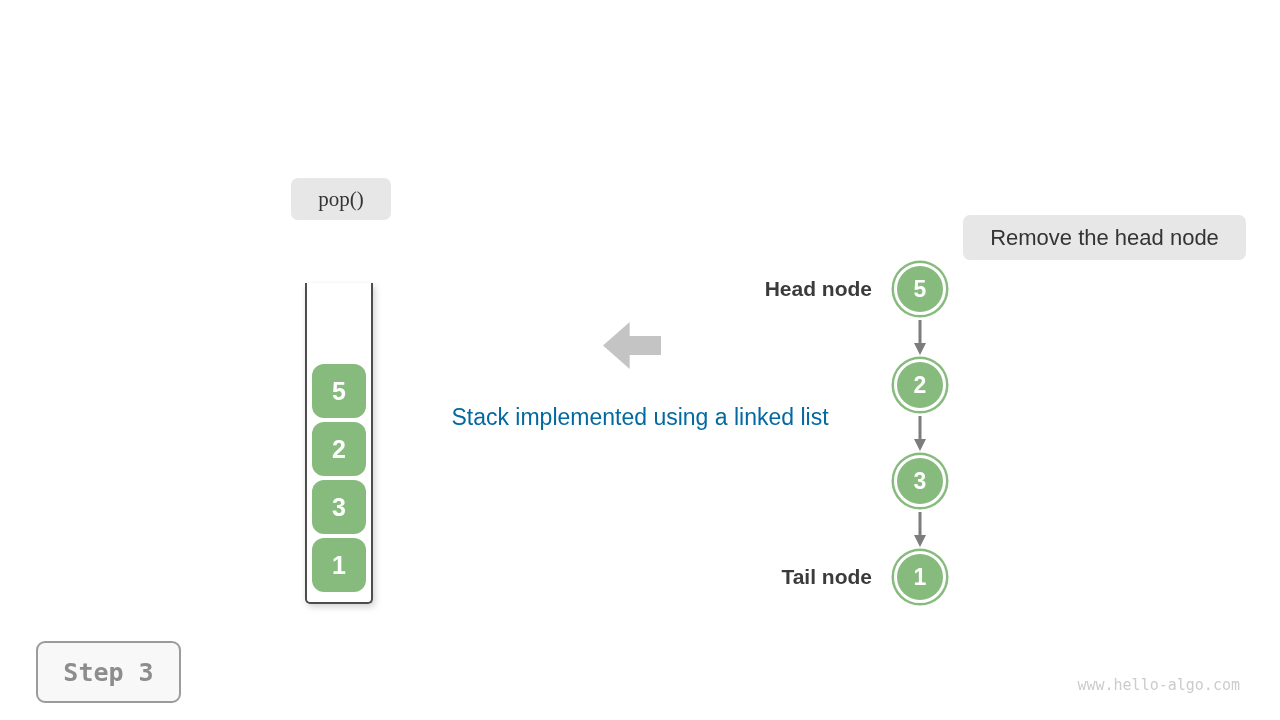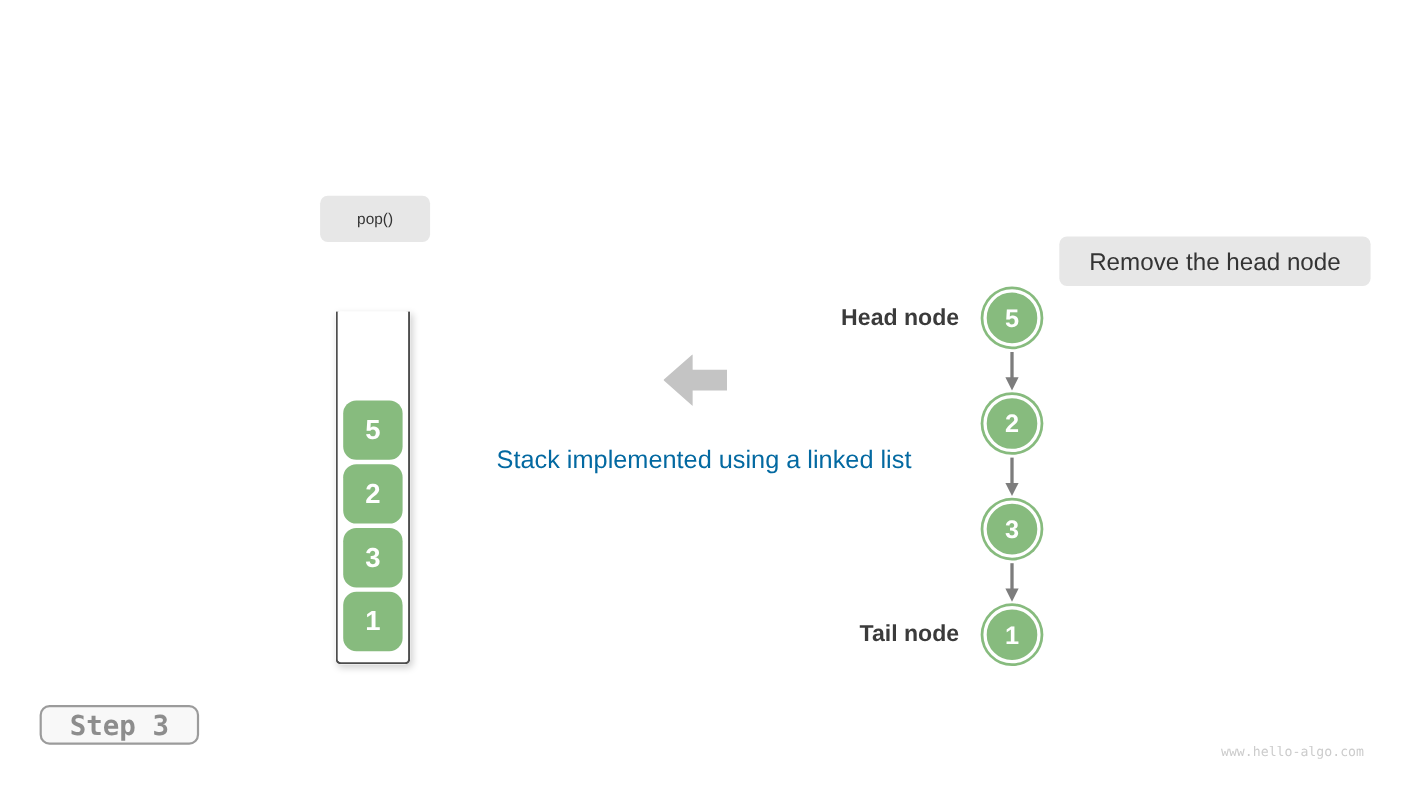--- a/index.html
+++ b/index.html
@@ -17,22 +17,22 @@
     position: absolute;
     background: #e7e7e7;
     border-radius: 7px;
     display: flex;
     align-items: center;
     justify-content: center;
     color: #343434;
   }
   .badge.op {
     left: 291px; top: 178px; width: 100px; height: 42px;
-    font-family: Liberation Sans, sans-serif;
-    font-size: 14px;
+    font-family: Liberation Serif, serif;
+    font-size: 21px;
   }
   .badge.desc {
     left: 963px; top: 181px; width: 283px; height: 45px;
     font-size: 22px;
     margin-top: 34px;
   }
 
   
   .stack-box {
     position: absolute;
@@ -122,40 +122,40 @@
     font-size: 21px;
     font-weight: bold;
   }
   .node-label.head { top: 277px; }
   .node-label.tail { top: 565px; }
 
   
   .step-badge {
     position: absolute;
     left: 36px; top: 641px;
-    width: 145px; height: 36px;
+    width: 145px; height: 62px;
     box-sizing: border-box;
     background: #f8f8f8;
     border: 2px solid #9b9b9b;
     border-radius: 9px;
     display: flex;
     align-items: center;
     justify-content: center;
     font-family: "DejaVu Sans Mono", monospace;
     font-size: 25px;
     font-weight: bold;
     color: #8d8d8d;
   }
 
   
   .watermark {
     position: absolute;
     right: 40px; top: 676px;
     font-family: "DejaVu Sans Mono", monospace;
-    font-size: 12px;
+    font-size: 15px;
     color: #cccccc;
     text-align: center;
   }
 </style>
 </head>
 <body>
 
 <div class="canvas">
 
   <div class="badge op">

